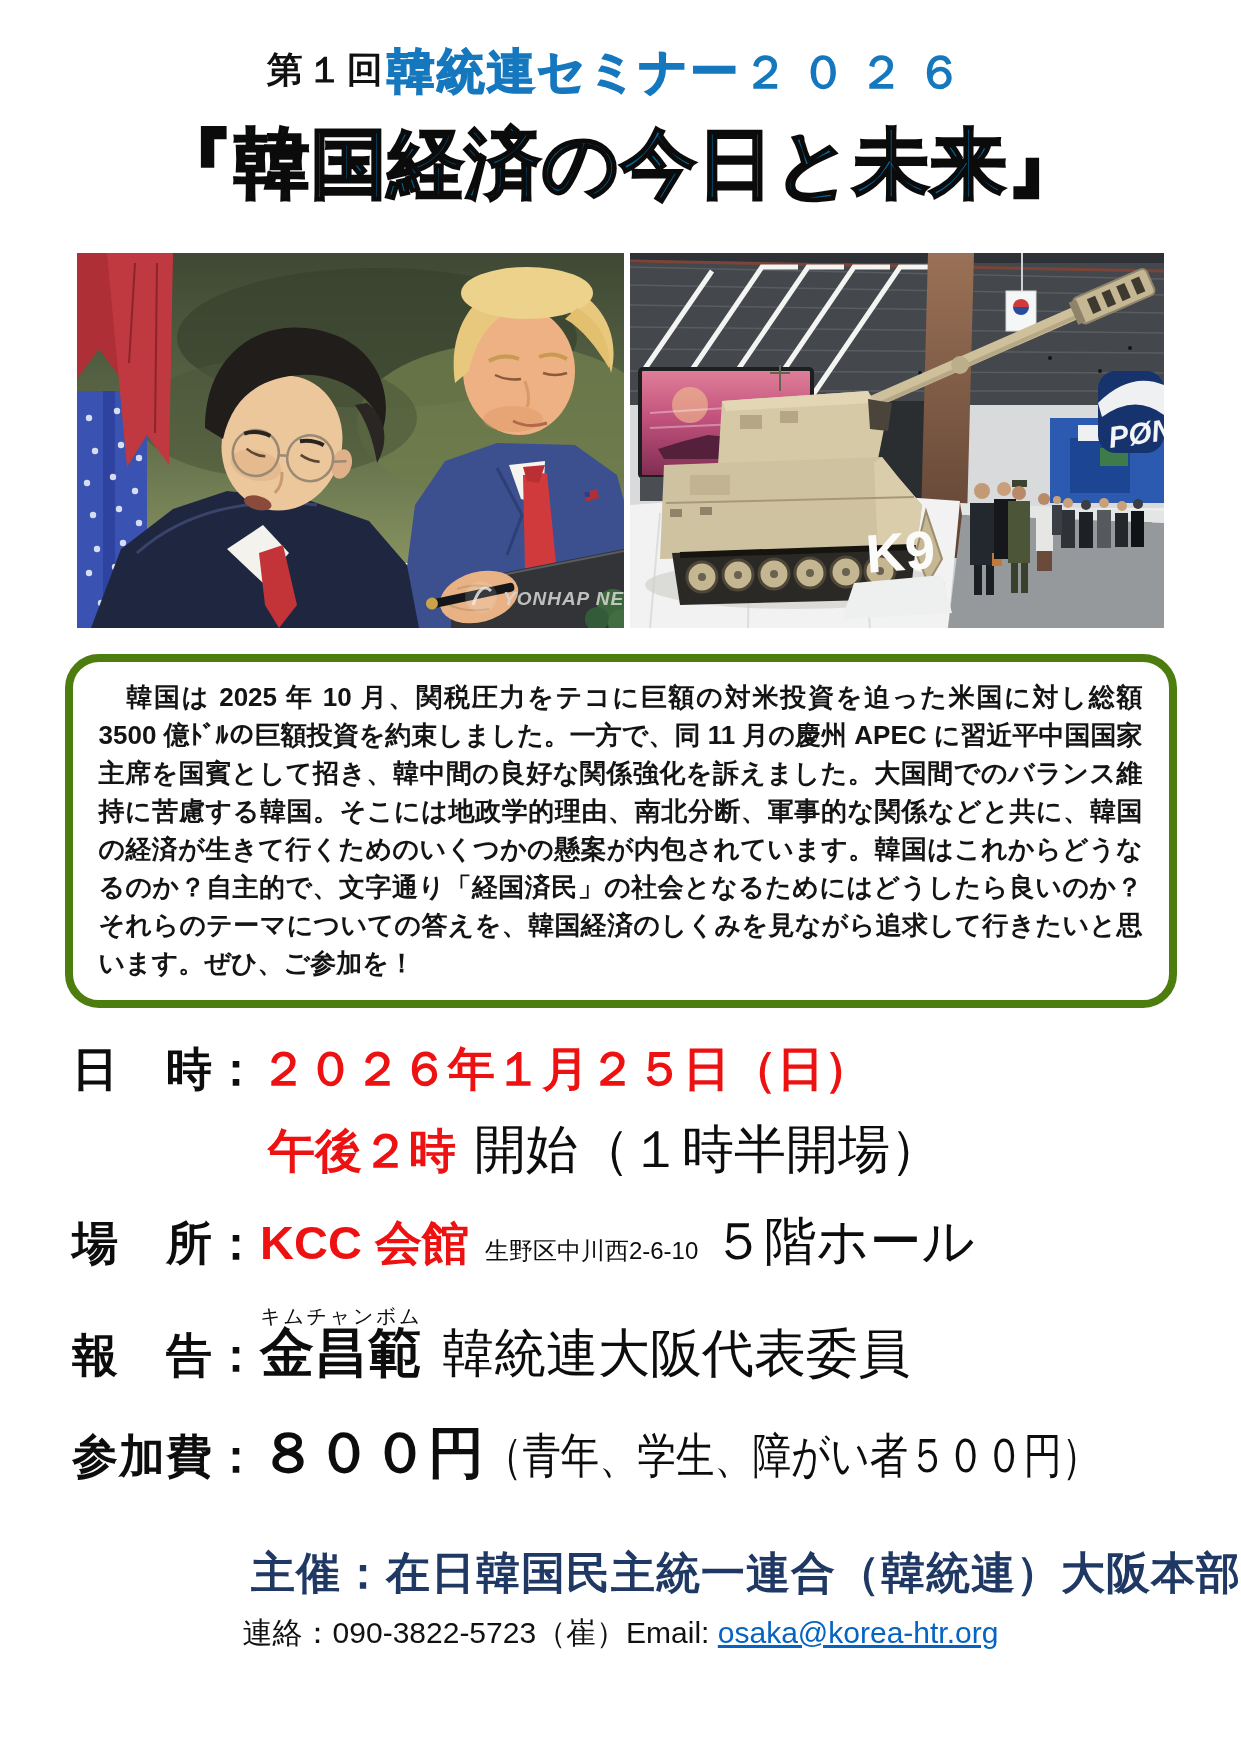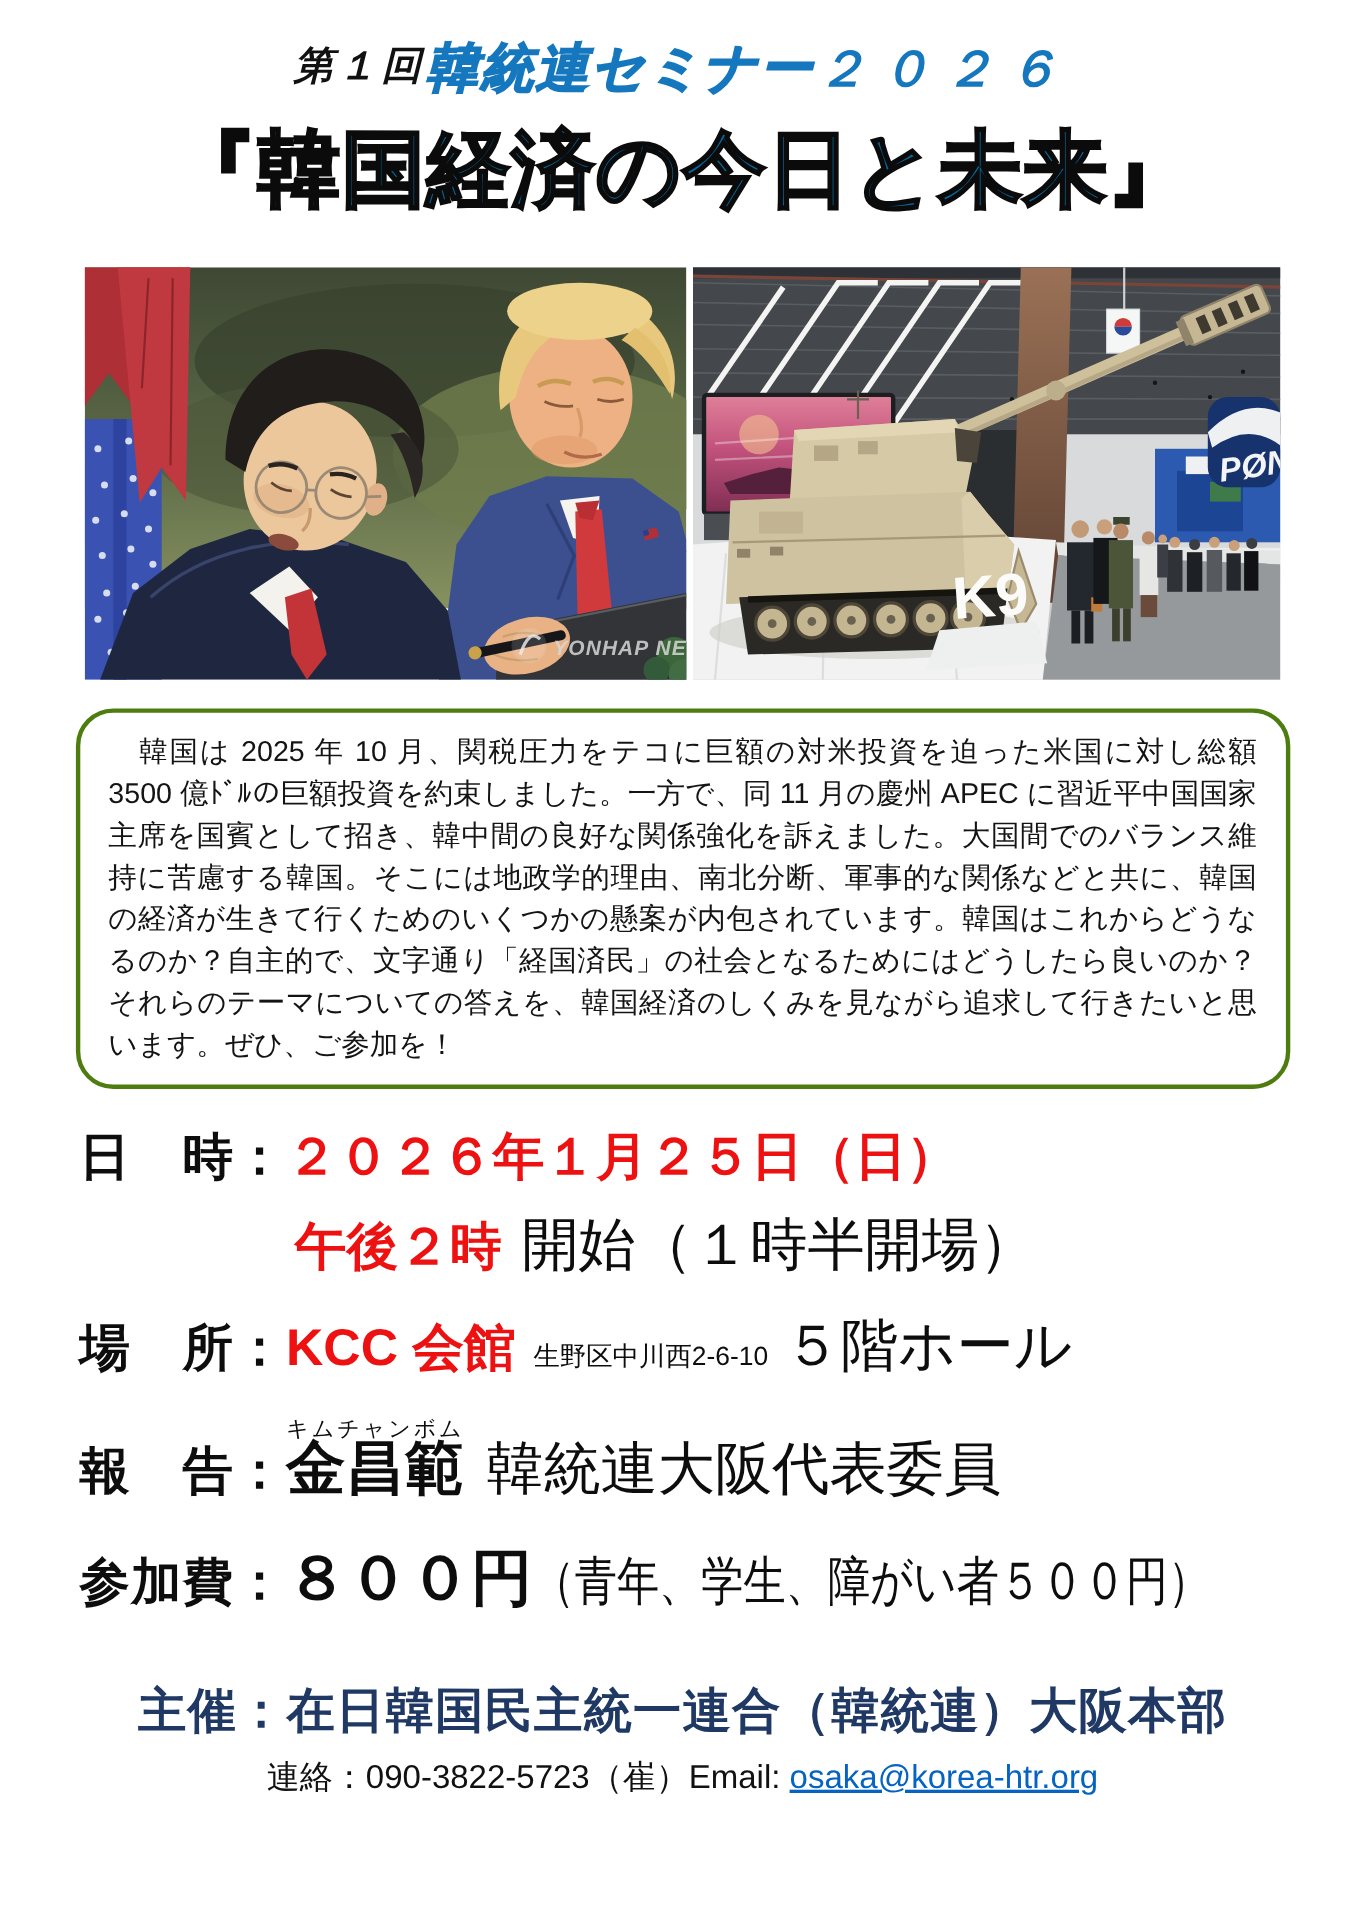--- a/index.html
+++ b/index.html
@@ -1,39 +1,40 @@
 <!DOCTYPE html>
 <html><head>
 <meta charset="utf-8">
 <style>
   html,body{margin:0;padding:0;background:#ffffff;}
   .page{
     position:relative;width:1241px;height:1755px;margin:0 auto;background:#ffffff;
     overflow:hidden;font-family:"Liberation Sans","DejaVu Sans",sans-serif;color:#111;
   }
   
-  .series-line{margin-top:30px;text-align:center;white-space:nowrap;font-style:italic;}
+  .series-line{margin-top:40px;text-align:center;white-space:nowrap;}
   .series-prefix{font-size:36px;font-weight:700;color:#111;letter-spacing:4px;vertical-align:6px;}
   .series-name{font-size:48px;font-weight:900;color:#1578be;-webkit-text-stroke:1.6px #1578be;letter-spacing:2px;}
   .series-year{font-size:46px;font-weight:700;color:#1578be;letter-spacing:12px;margin-left:2px;}
   .main-title{
     margin:10px 0 0 0;text-align:center;font-size:76px;font-weight:900;color:#0369a1;
     -webkit-text-stroke:2.4px #0b0b0b;letter-spacing:1px;white-space:nowrap;
   }
   
   .photo-row{width:1087px;margin:36px auto 0 auto;display:flex;gap:6px;}
   .photo-row svg{display:block;}
   .photo-caption{
     width:1110px;margin:9px auto 0 auto;font-size:24px;font-weight:600;color:#0d0d0d;
     white-space:nowrap;letter-spacing:0;
   }
   
   .intro-box{
-    width:1044px;margin:26px auto 0 auto;border:4px solid #4d7c0f;border-radius:34px;
+    width:1044px;margin:26px auto 0 auto;border:8px solid #4d7c0f;border-radius:34px;
     padding:16px 26px 18px 26px;
+    font-weight:bold;
   }
   .intro-box p{margin:0;font-size:26px;line-height:38px;color:#141414;text-align:justify;}
   
   .details{margin:30px 0 0 72px;}
   .d-row{white-space:nowrap;}
   .d-label{font-size:46px;font-weight:600;color:#0d0d0d;letter-spacing:1px;}
   .red{color:#ee1111;}
   .v-big-red{font-size:47px;font-weight:600;}
   .v-big-black{font-size:52px;font-weight:500;color:#0d0d0d;}
   .row-datetime{margin-top:0;}
@@ -42,21 +43,21 @@
   .place-address{font-size:24px;font-weight:500;color:#0d0d0d;margin:0 14px 0 16px;letter-spacing:0;}
   .row-speaker{margin-top:30px;}
   .speaker-name{font-size:54px;font-weight:600;color:#0d0d0d;}
   .speaker-name rt{font-size:20px;font-weight:500;letter-spacing:2px;}
   .speaker-title{font-size:52px;font-weight:500;color:#0d0d0d;margin-left:20px;}
   .row-fee{margin-top:26px;}
   .fee-value{font-size:56px;font-weight:600;color:#0d0d0d;}
   .fee-note{display:inline-block;font-size:48px;font-weight:500;color:#0d0d0d;
     transform:scaleX(0.80);transform-origin:0 62%;}
   
-  .organizer-line{margin-top:52px;text-align:center;font-size:44px;font-weight:700;
+  .organizer-line{margin-top:52px;text-align:right;font-size:44px;font-weight:700;
     color:#1f3864;letter-spacing:1px;white-space:nowrap;}
   .contact-line{margin-top:10px;text-align:center;font-size:30px;font-weight:500;color:#111;white-space:nowrap;}
   .email-link{color:#0563c1;text-decoration:underline;cursor:pointer;}
 </style>
 </head>
 <body>
 
 <div class="page">
 
   <div class="series-line">

